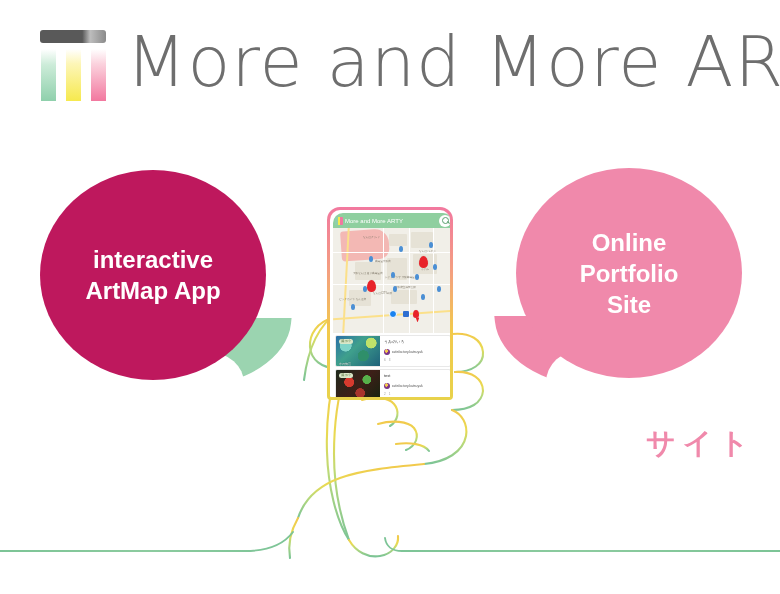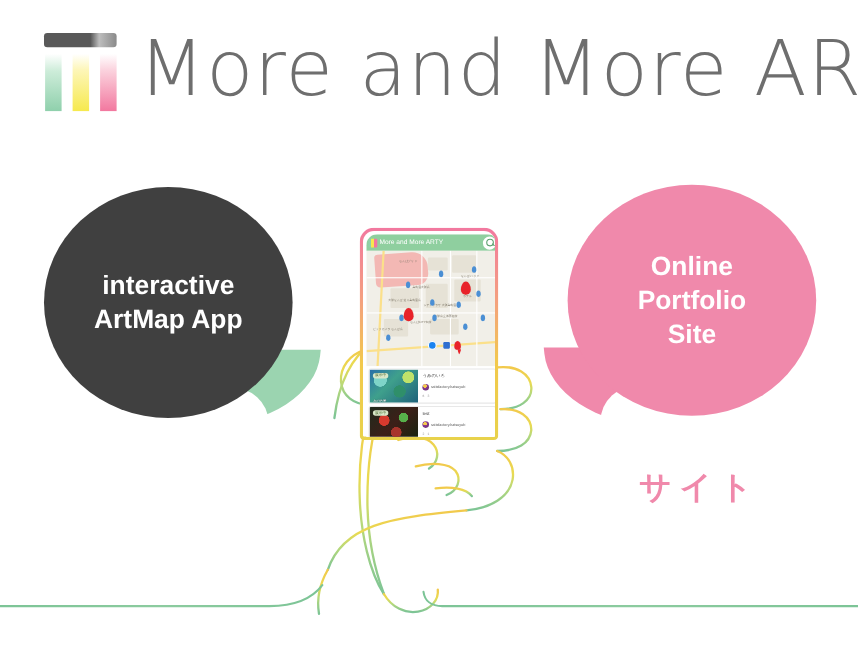--- a/index.html
+++ b/index.html
@@ -96,21 +96,21 @@
     font-size: 24px;
     line-height: 31px;
     text-align: center;
     white-space: pre-line;
     padding: 0 12px;
   }
 
   .bubble-green {
     left: 40px;
     top: 170px;
-    background: #404040;
+    background: #be185d;
   }
   .bubble-green .bubble-text { text-align: center; }
   .tail-green {
     position: absolute;
     left: 198px;
     top: 318px;
     width: 90px;
     height: 68px;
     background: #9BD4B0;
     border-bottom-right-radius: 100% 92%;
@@ -161,21 +161,21 @@
     top: 424px;
     width: 240px;
     text-align: center;
     font-size: 29px;
     line-height: 38px;
     font-weight: bold;
     letter-spacing: 7px;
     font-family: "DejaVu Sans", sans-serif;
   }
   .caption-app  { left: 30px;  color: #9BD4B0; }
-  .caption-site { left: 516px; color: #F089AB; }
+  .caption-site { left: 516px; color: #F089AB; text-align: right; }
 
   
   .hand-art {
     position: absolute;
     left: 0; top: 0;
     width: 780px; height: 594px;
     pointer-events: none;
   }
 
   

